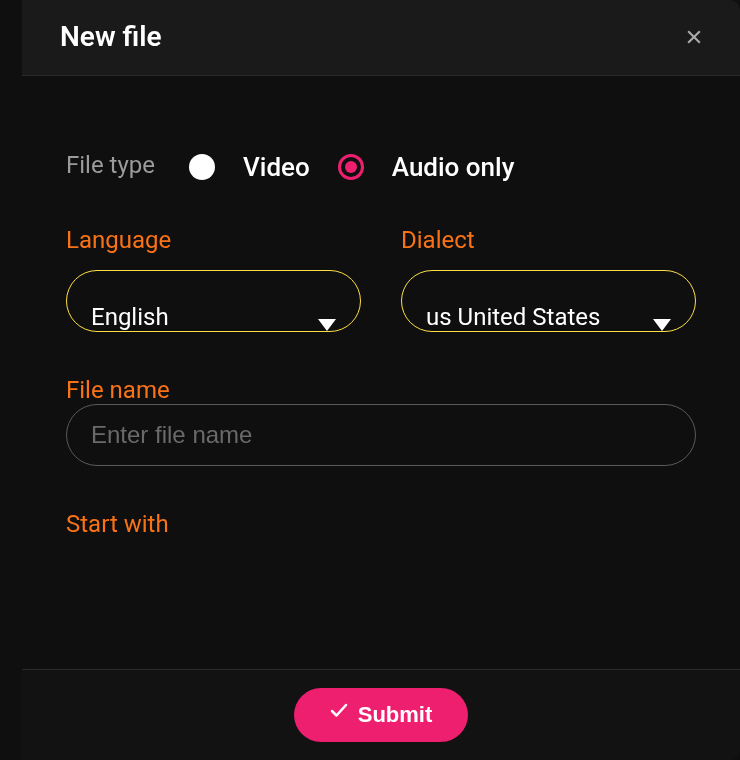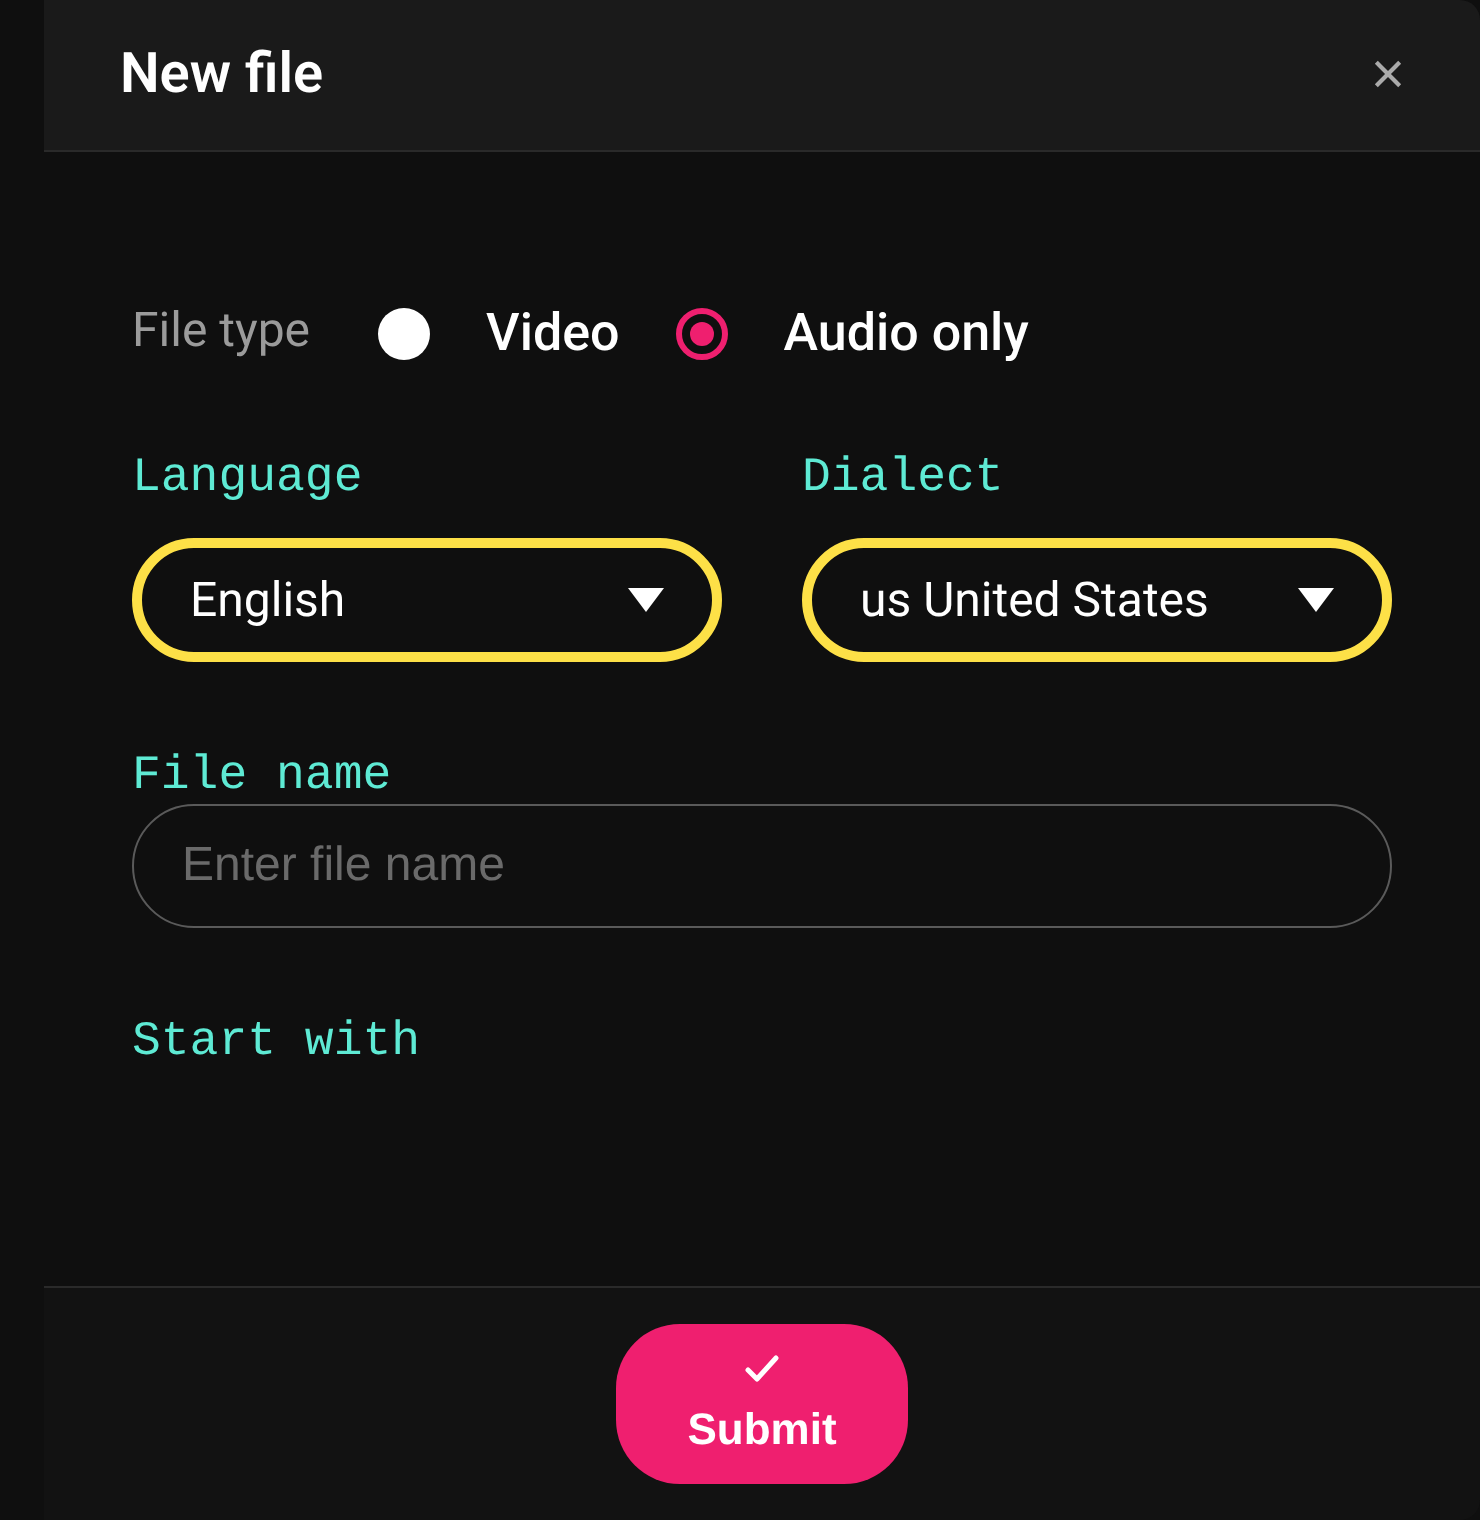--- a/index.html
+++ b/index.html
@@ -120,30 +120,29 @@
     }
     .field-full {
       width: 100%;
       display: flex;
       flex-direction: column;
       gap: 0;
       margin-bottom: 44px;
     }
     .field-label {
       font-size: 24px;
-      color: #5eead4;
-      font-family: Liberation Mono, monospace;
+      color: #f97316;
     }
     .select-box {
       position: relative;
-      border: 5px solid #fde047;
+      border: 1px solid #fde047;
       border-radius: 32px;
       height: 62px;
       display: flex;
-      align-items: center;
+      align-items: flex-end;
       padding: 0 24px;
       cursor: pointer;
       background: #0f0f0f;
     }
     .select-value {
       font-size: 24px;
       color: #ffffff;
       flex: 1;
     }
     .select-arrow {
@@ -179,23 +178,21 @@
     .submit-btn {
       background: #ef1f6f;
       border: none;
       border-radius: 32px;
       color: #ffffff;
       font-size: 22px;
       font-weight: 600;
       padding: 14px 36px;
       cursor: pointer;
       display: flex;
-      align-items: center;
       gap: 10px;
-      flex-direction: column;
     }
     .submit-btn svg {
       width: 18px;
       height: 16px;
     }
   </style>
 </head>
 <body>
 
 <div class="dialog">

